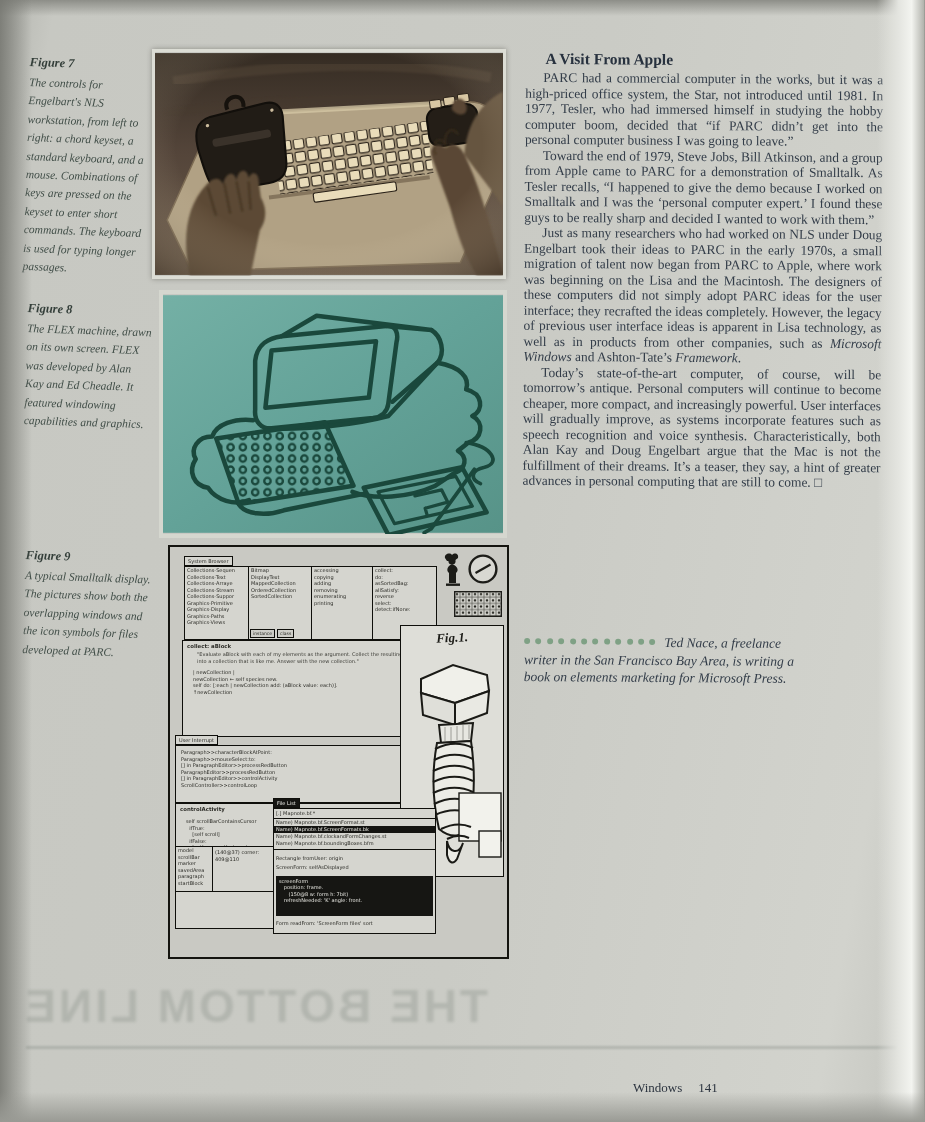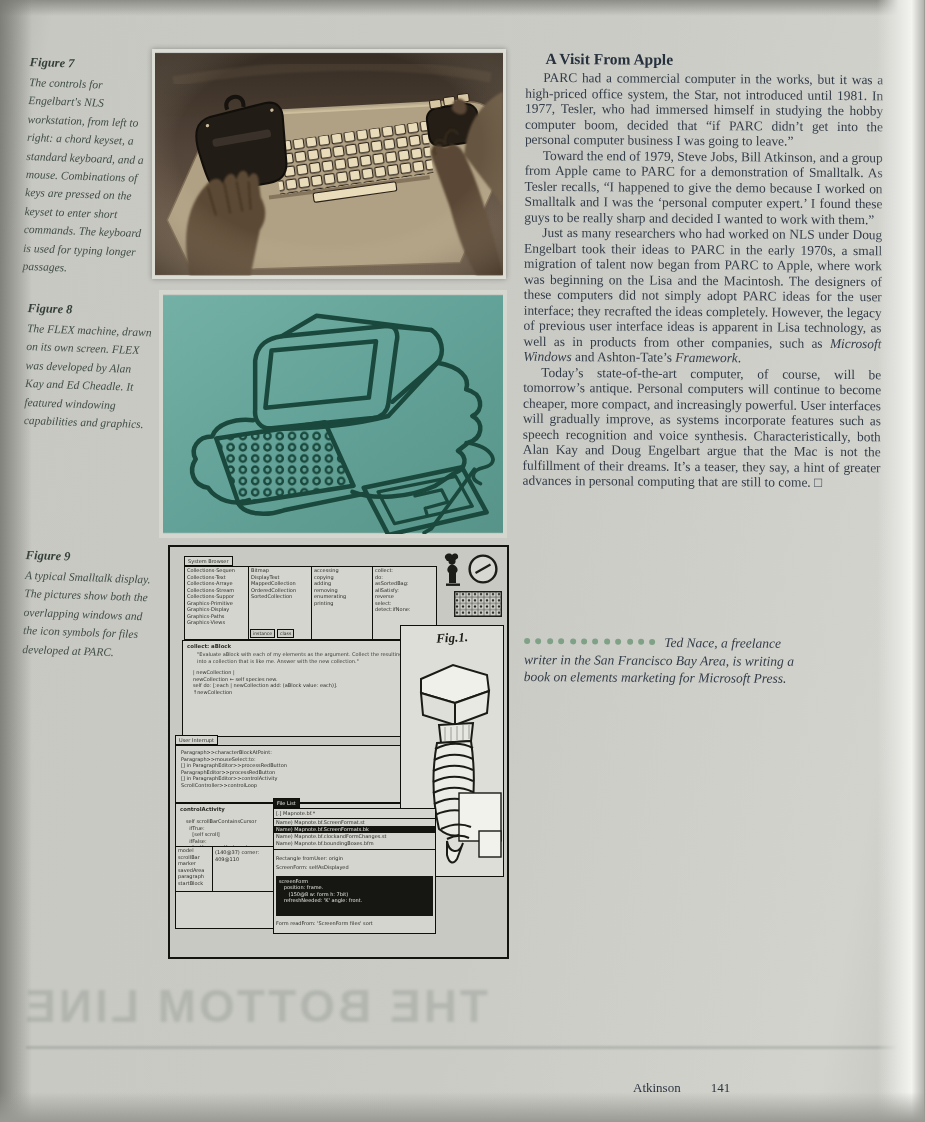--- a/index.html
+++ b/index.html
@@ -59,21 +59,21 @@
   .art-h{font:bold 15.5px/19px "Liberation Serif",serif;margin:0 0 2px 20px;color:#27313e;}
   .para{font:13.4px/15.5px "Liberation Serif",serif;text-align:justify;text-indent:18px;margin:0;}
   .bio{position:absolute;left:524px;top:634px;width:276px;font:italic 13.5px/17.5px "Liberation Serif",serif;color:#333d49;transform:rotate(.4deg);}
   .dot{display:inline-block;width:6px;height:6px;border-radius:50%;background:#7fa185;margin-right:5.4px;vertical-align:2px;}
 
   
   .ghost{position:absolute;left:58px;top:980px;font:bold 46px/52px "Liberation Sans",sans-serif;color:#7f877f;
     opacity:.30;transform:scaleX(-1);transform-origin:50% 50%;letter-spacing:3px;filter:blur(1.4px);white-space:nowrap;width:430px;text-align:center;}
   .ghost-rule{position:absolute;left:26px;top:1046px;width:872px;height:3px;background:#8e948e;opacity:.45;filter:blur(1px);}
   .footer{position:absolute;left:633px;top:1080px;font:13px/16px "Liberation Serif",serif;color:#2d3540;}
-  .footer .pg{margin-left:30px;}
+  .footer .pg{margin-left:16px;}
 </style>
 </head>
 <body>
 
 <div class="scan">
 
   <div class="ghost">THE BOTTOM LINE</div>
   <div class="ghost-rule"></div>
 
   <div class="cap" style="left:30px;top:54px;">
@@ -349,20 +349,20 @@
         <div class="para">Today’s state-of-the-art computer, of course, will be tomorrow’s antique. Personal computers will continue to become cheaper, more compact, and increasingly powerful. User interfaces will gradually improve, as systems incorporate features such as speech recognition and voice synthesis. Characteristically, both Alan Kay and Doug Engelbart argue that the Mac is not the fulfillment of their dreams. It’s a teaser, they say, a hint of greater advances in personal computing that are still to come.  □</div>
       </div>
   </div>
 
   <div class="bio">
     <span><span class="dot"></span><span class="dot"></span><span class="dot"></span><span class="dot"></span><span class="dot"></span><span class="dot"></span><span class="dot"></span><span class="dot"></span><span class="dot"></span><span class="dot"></span><span class="dot"></span><span class="dot"></span></span>
     <span>Ted Nace, a freelance writer in the San Francisco Bay Area, is writing a book on elements marketing for Microsoft Press.</span>
   </div>
 
   <div class="footer">
-    <span>Atkinson</span><span class="pg">141</span>
+    <span>Windows</span><span class="pg">141</span>
   </div>
 
   <div class="edge-top"></div>
   <div class="edge-left"></div>
   <div class="edge-right"></div>
   <div class="edge-bottom"></div>
 </div>
 
 </body></html>

